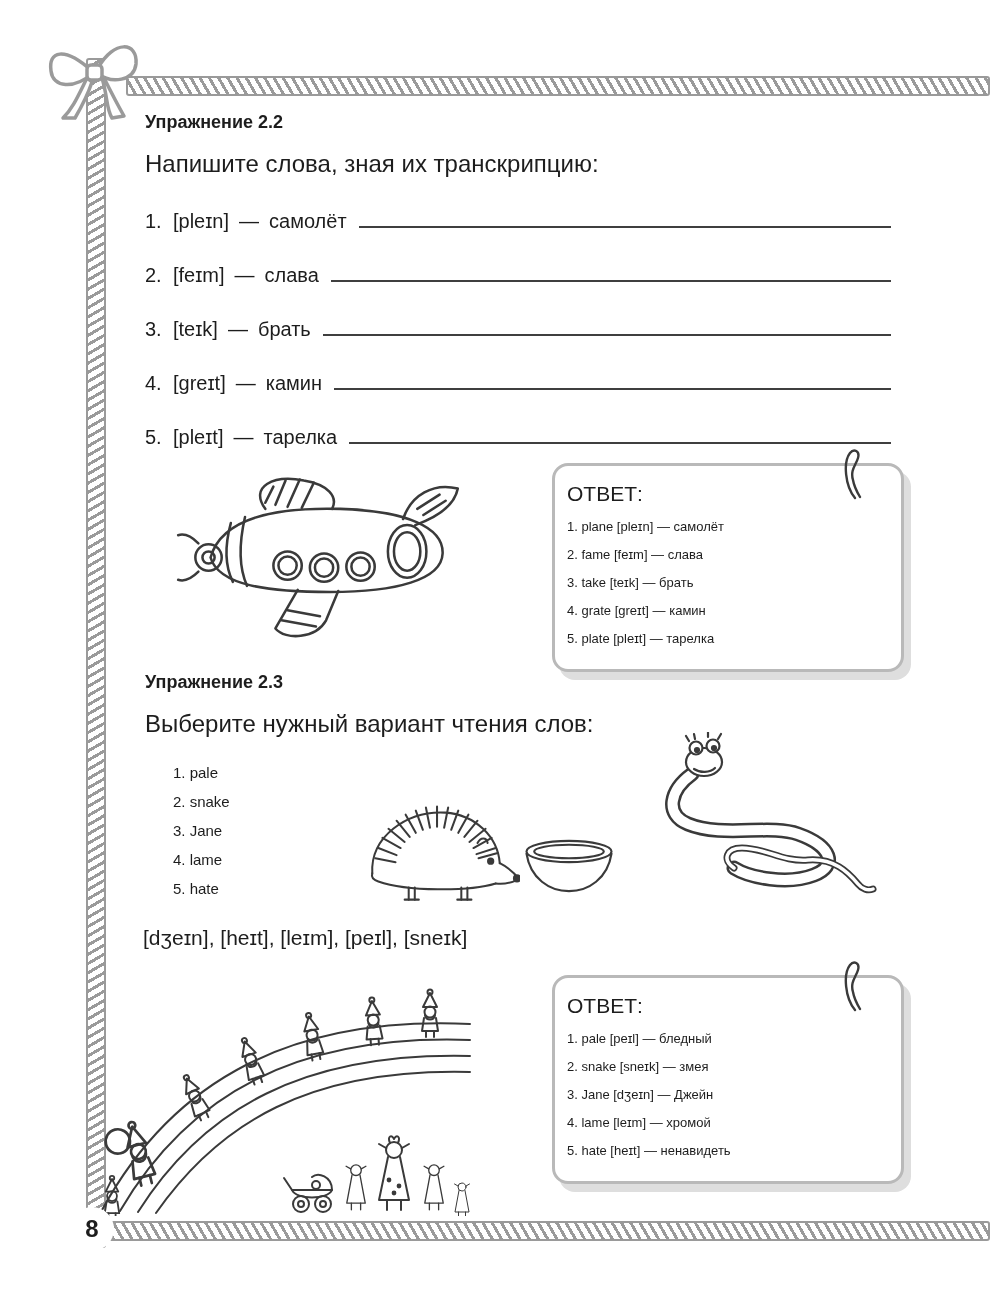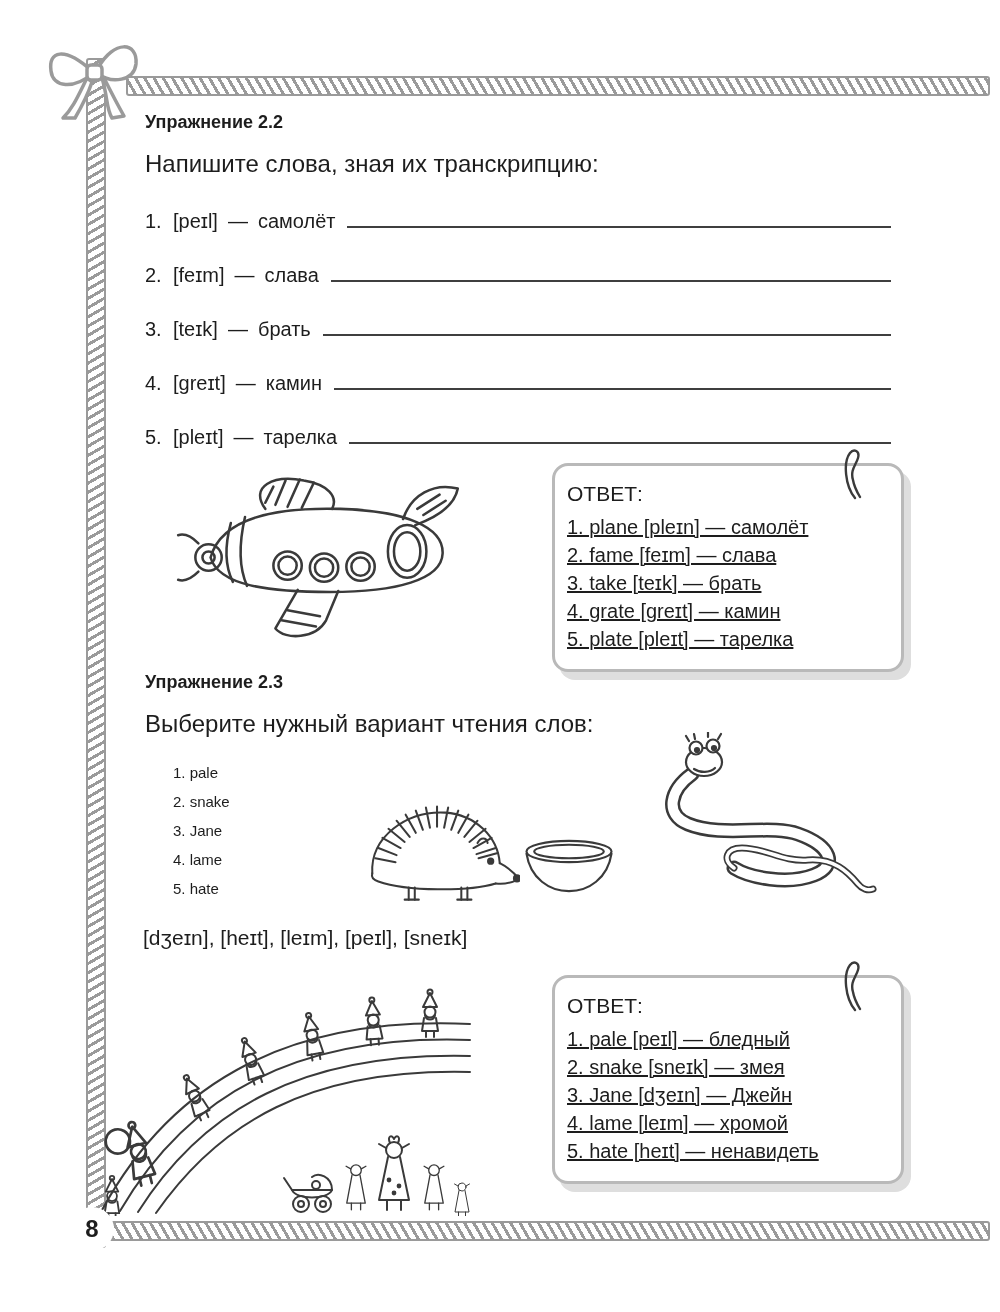--- a/index.html
+++ b/index.html
@@ -32,21 +32,21 @@
   .options{position:absolute;left:173px;top:758px;font-size:15px;line-height:29px;}
   .transcription-row{position:absolute;left:143px;top:926px;font-size:21px;}
   
   .answer-box{
     position:absolute;left:552px;width:352px;min-height:190px;background:#fff;
     border:3px solid #b9b9b9;border-radius:16px;box-shadow:7px 8px 0 #dedede;
     padding:16px 16px 16px 12px;box-sizing:border-box;z-index:2;
   }
   .box1{top:463px;} .box2{top:975px;}
   .answer-label{font-size:21px;margin-bottom:7px;}
-  .answer-line{font-size:20px;line-height:28px;text-decoration:underline;}
+  .answer-line{font-size:13px;line-height:28px;}
   .clip{position:absolute;top:-18px;right:36px;width:24px;height:52px;}
   
   .illu{position:absolute;}
   .illu-plane{left:168px;top:468px;width:304px;height:178px;}
   .illu-hedgehog{left:348px;top:788px;width:172px;height:114px;}
   .illu-bowl{left:520px;top:838px;width:98px;height:58px;}
   .illu-snake{left:642px;top:732px;width:236px;height:178px;}
   .illu-gnomes{left:94px;top:958px;width:382px;height:258px;}
   svg{display:block;width:100%;height:100%;}
 </style>
@@ -70,21 +70,21 @@
   </div>
 
   <div class="page-num">8</div>
 
   <div class="ex-title t22">Упражнение 2.2</div>
   <div class="ex-instruction i22">Напишите слова, зная их транскрипцию:</div>
 
   <div class="items">
     <div class="item-row">
       <span class="num">1.</span>
-      <span class="tr">[peɪl]</span>
+      <span class="tr">[pleɪn]</span>
       <span class="dash">—</span>
       <span class="word">самолёт</span>
       <span class="blank"></span>
     </div>
     <div class="item-row">
       <span class="num">2.</span>
       <span class="tr">[feɪm]</span>
       <span class="dash">—</span>
       <span class="word">слава</span>
       <span class="blank"></span>

